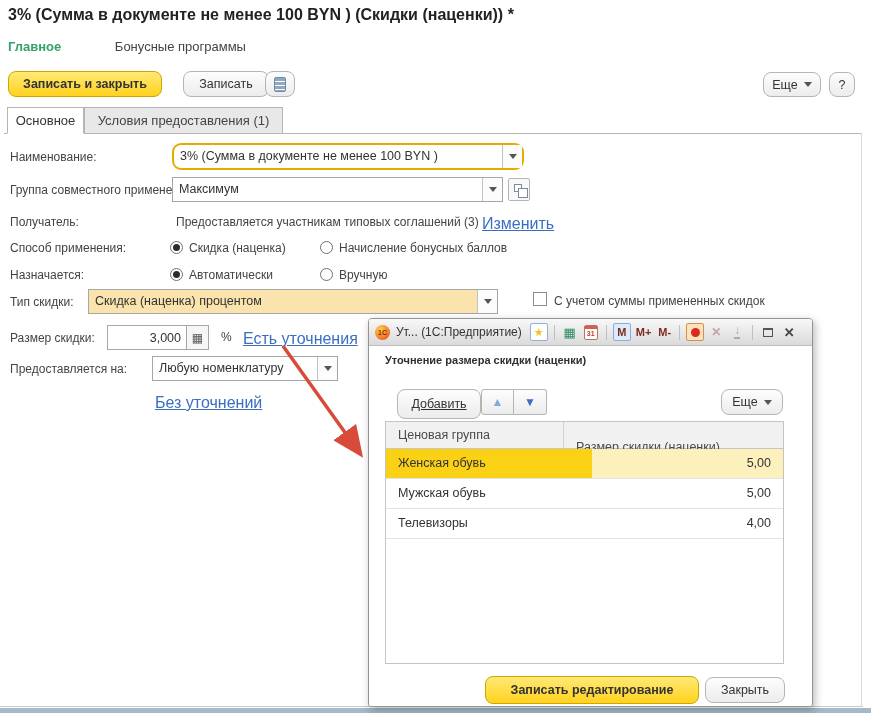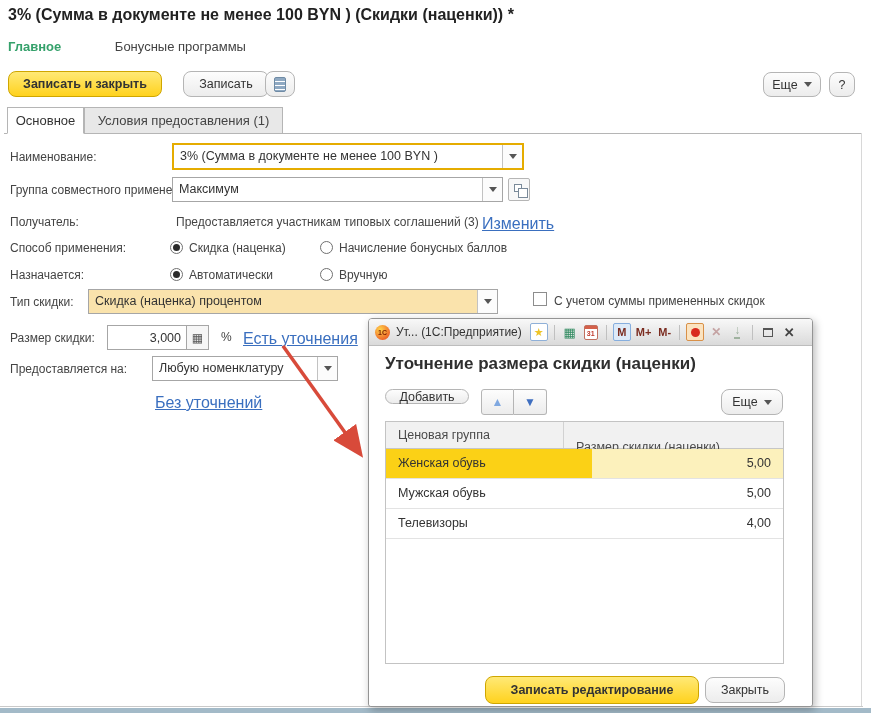--- a/index.html
+++ b/index.html
@@ -91,21 +91,21 @@
   .m-text { color:#7b2c20; font-weight:bold; font-size:11px; padding:0 2px; cursor:pointer; }
   .rec-btn { border:1px solid #d89048; background:#fbe3c0; }
   .rec-dot { width:9px; height:9px; border-radius:50%; background:#d92b1e; }
   .x-gray { color:#c5a3a3; font-weight:bold; font-size:12px; }
   .tray-gray { color:#9fb29f; font-size:12px; border-bottom:2px solid #9fb29f; line-height:10px; height:14px; }
   .max-glyph { width:10px; height:9px; border:1px solid #555; border-top:2px solid #555; }
   .close-x { color:#444; font-weight:bold; font-size:13px; }
 
   .dlg-body { position:absolute; left:0; top:27px; right:0; bottom:0; background:#fff;
             border-radius:0 0 3px 3px; }
-  .dlg-heading { position:absolute; left:16px; top:8px; font-size:17px; font-weight:600; color:#2f2f2f; }
+  .dlg-heading { position:absolute; left:16px; top:8px; font-size:11px; font-weight:600; color:#2f2f2f; }
   .updown { position:absolute; left:112px; top:43px; display:flex; }
   .ud-btn { width:33px; height:26px; border:1px solid #b5b5b5; background:linear-gradient(#fdfdfd,#ececec);
             display:flex; align-items:center; justify-content:center; cursor:pointer; font-size:12px; }
   .ud-btn:first-child { border-radius:3px 0 0 3px; }
   .ud-btn:last-child { border-radius:0 3px 3px 0; border-left:none; }
   .up-glyph { color:#7fa8e0; } .down-glyph { color:#3f6fc0; }
 
   .dlg-table { position:absolute; left:16px; top:75px; width:399px; height:243px;
             border:1px solid #c3c3c3; background:#fff; font-size:12.5px; }
   .thead { display:flex; height:27px; background:#f1f1f1; border-bottom:1px solid #c6c6c6; color:#4a4a4a; }
@@ -150,21 +150,21 @@
   </div>
   <div class="tab tab-idle" style="left:84px;width:199px;">
     <span>Условия предоставления (1)</span>
   </div>
   <div class="tabstrip-line"></div>
   <div class="win-right-border"></div>
   <div class="win-bottom-border"></div>
   <div class="bottom-strip"></div>
 
   <div class="flabel" style="left:10px;top:150px;">Наименование:</div>
-  <div class="combo combo-named" style="left:172px;top:143px;width:352px;">
+  <div class="combo combo-named" style="left:172px;top:143px;width:352px;border-radius:9px;">
     <span class="val">3% (Сумма в документе не менее 100 BYN )</span>
     <span class="dd">
         <span class="caret" style="margin:0;"></span>
       </span>
   </div>
 
   <div class="flabel" style="left:10px;top:183px;">Группа совместного применения:</div>
   <div class="combo" style="left:172px;top:177px;width:331px;">
     <span class="val">Максимум</span>
     <span class="dd">
@@ -261,21 +261,21 @@
         <span class="tb-btn">
             <span class="max-glyph"></span>
           </span>
         <span class="tb-btn close-x">✕</span>
       </span>
     </div>
 
     <div class="dlg-body">
       <div class="dlg-heading">Уточнение размера скидки (наценки)</div>
 
-      <div class="btn" style="left:16px;top:43px;width:84px;height:15px;">Добавить</div>
+      <div class="btn" style="left:28px;top:43px;width:84px;height:30px;text-decoration:underline;">Добавить</div>
       <div class="updown">
         <span class="ud-btn">
             <span class="up-glyph">▲</span>
           </span>
         <span class="ud-btn">
             <span class="down-glyph">▼</span>
           </span>
       </div>
       <div class="btn" style="left:352px;top:43px;width:62px;height:26px;">
         <span>Еще</span>

